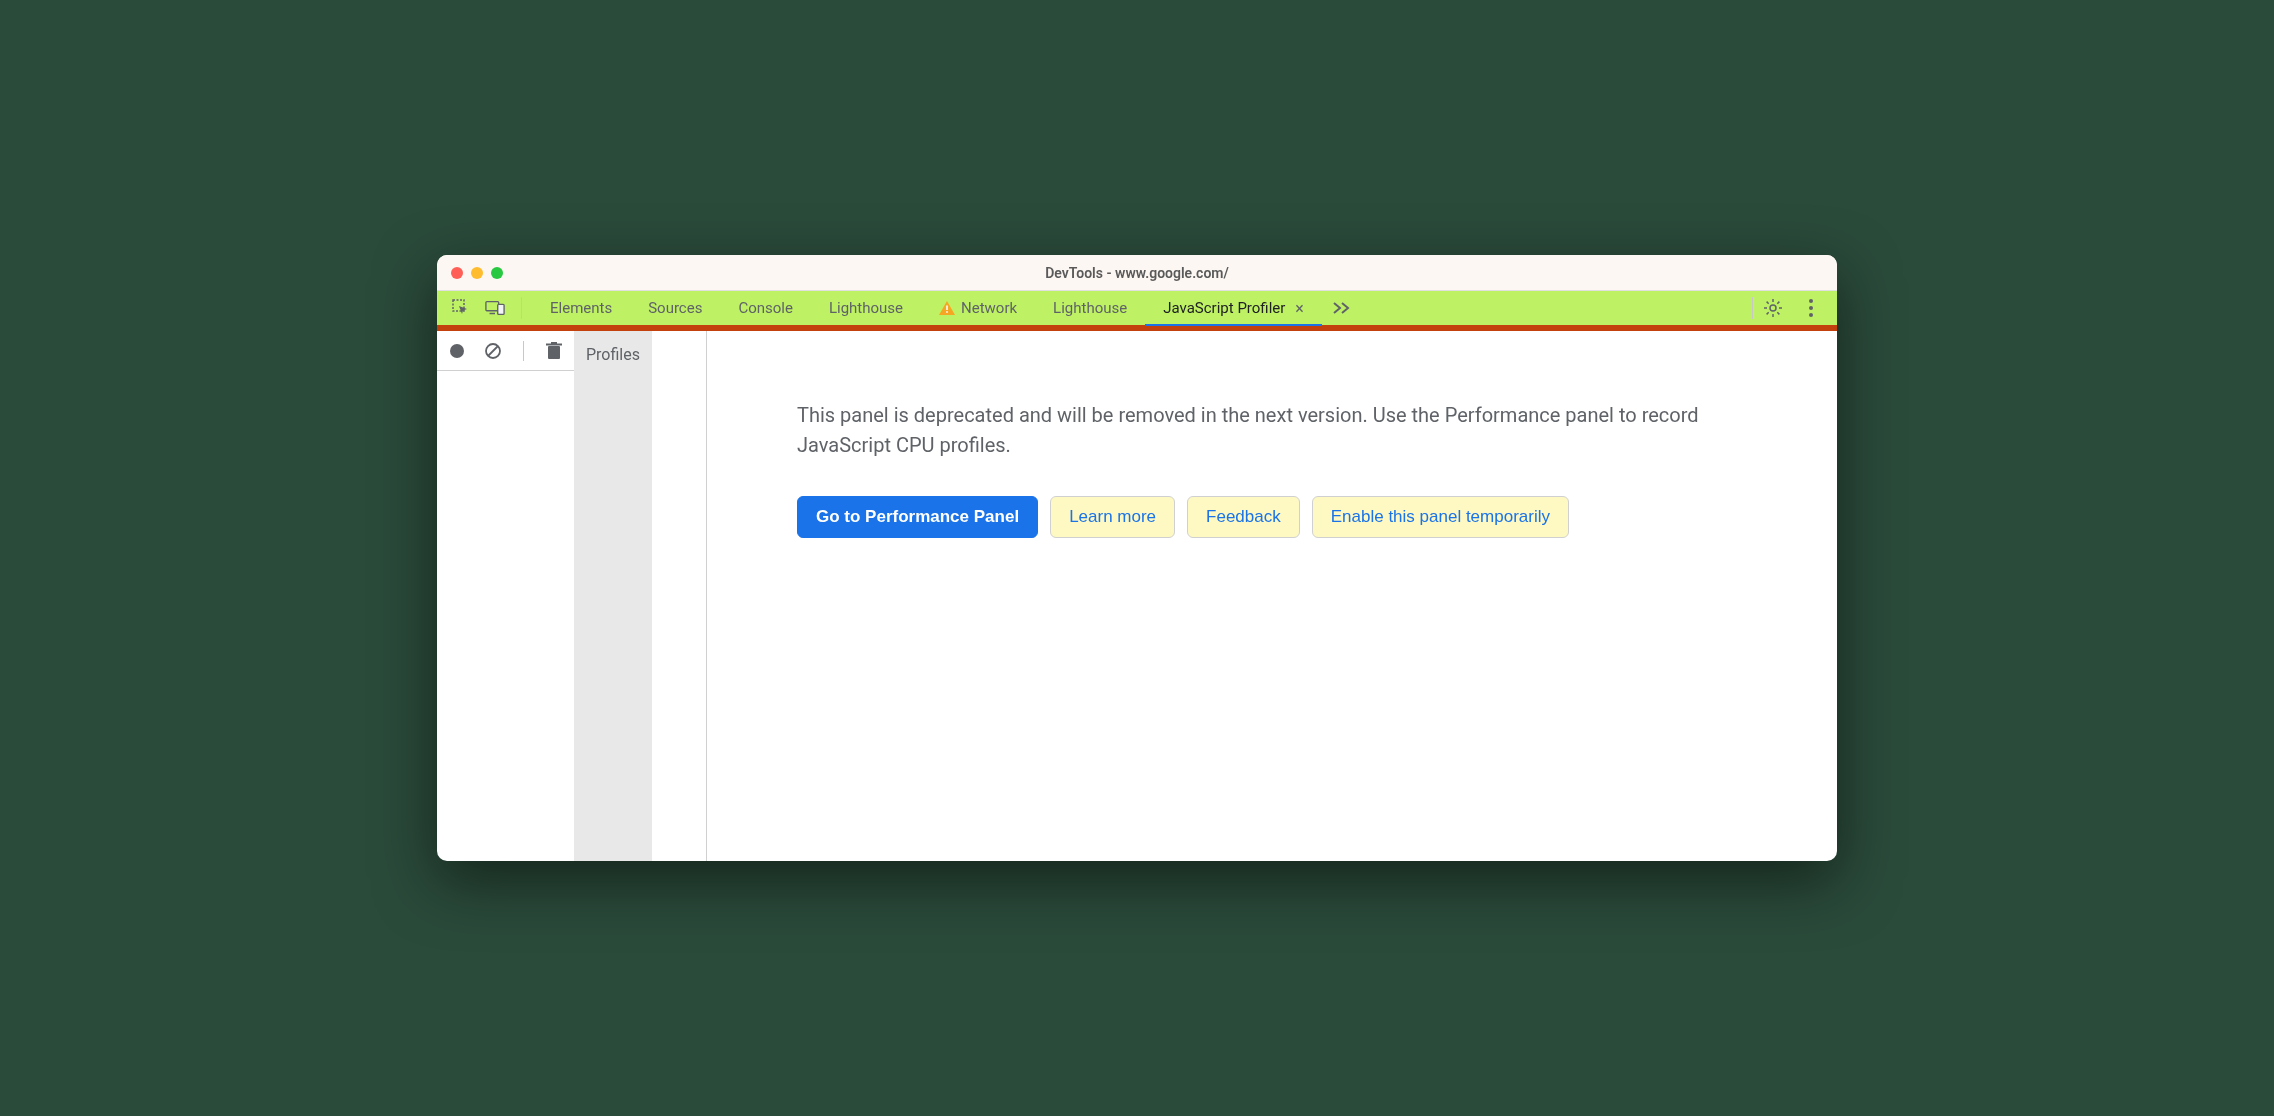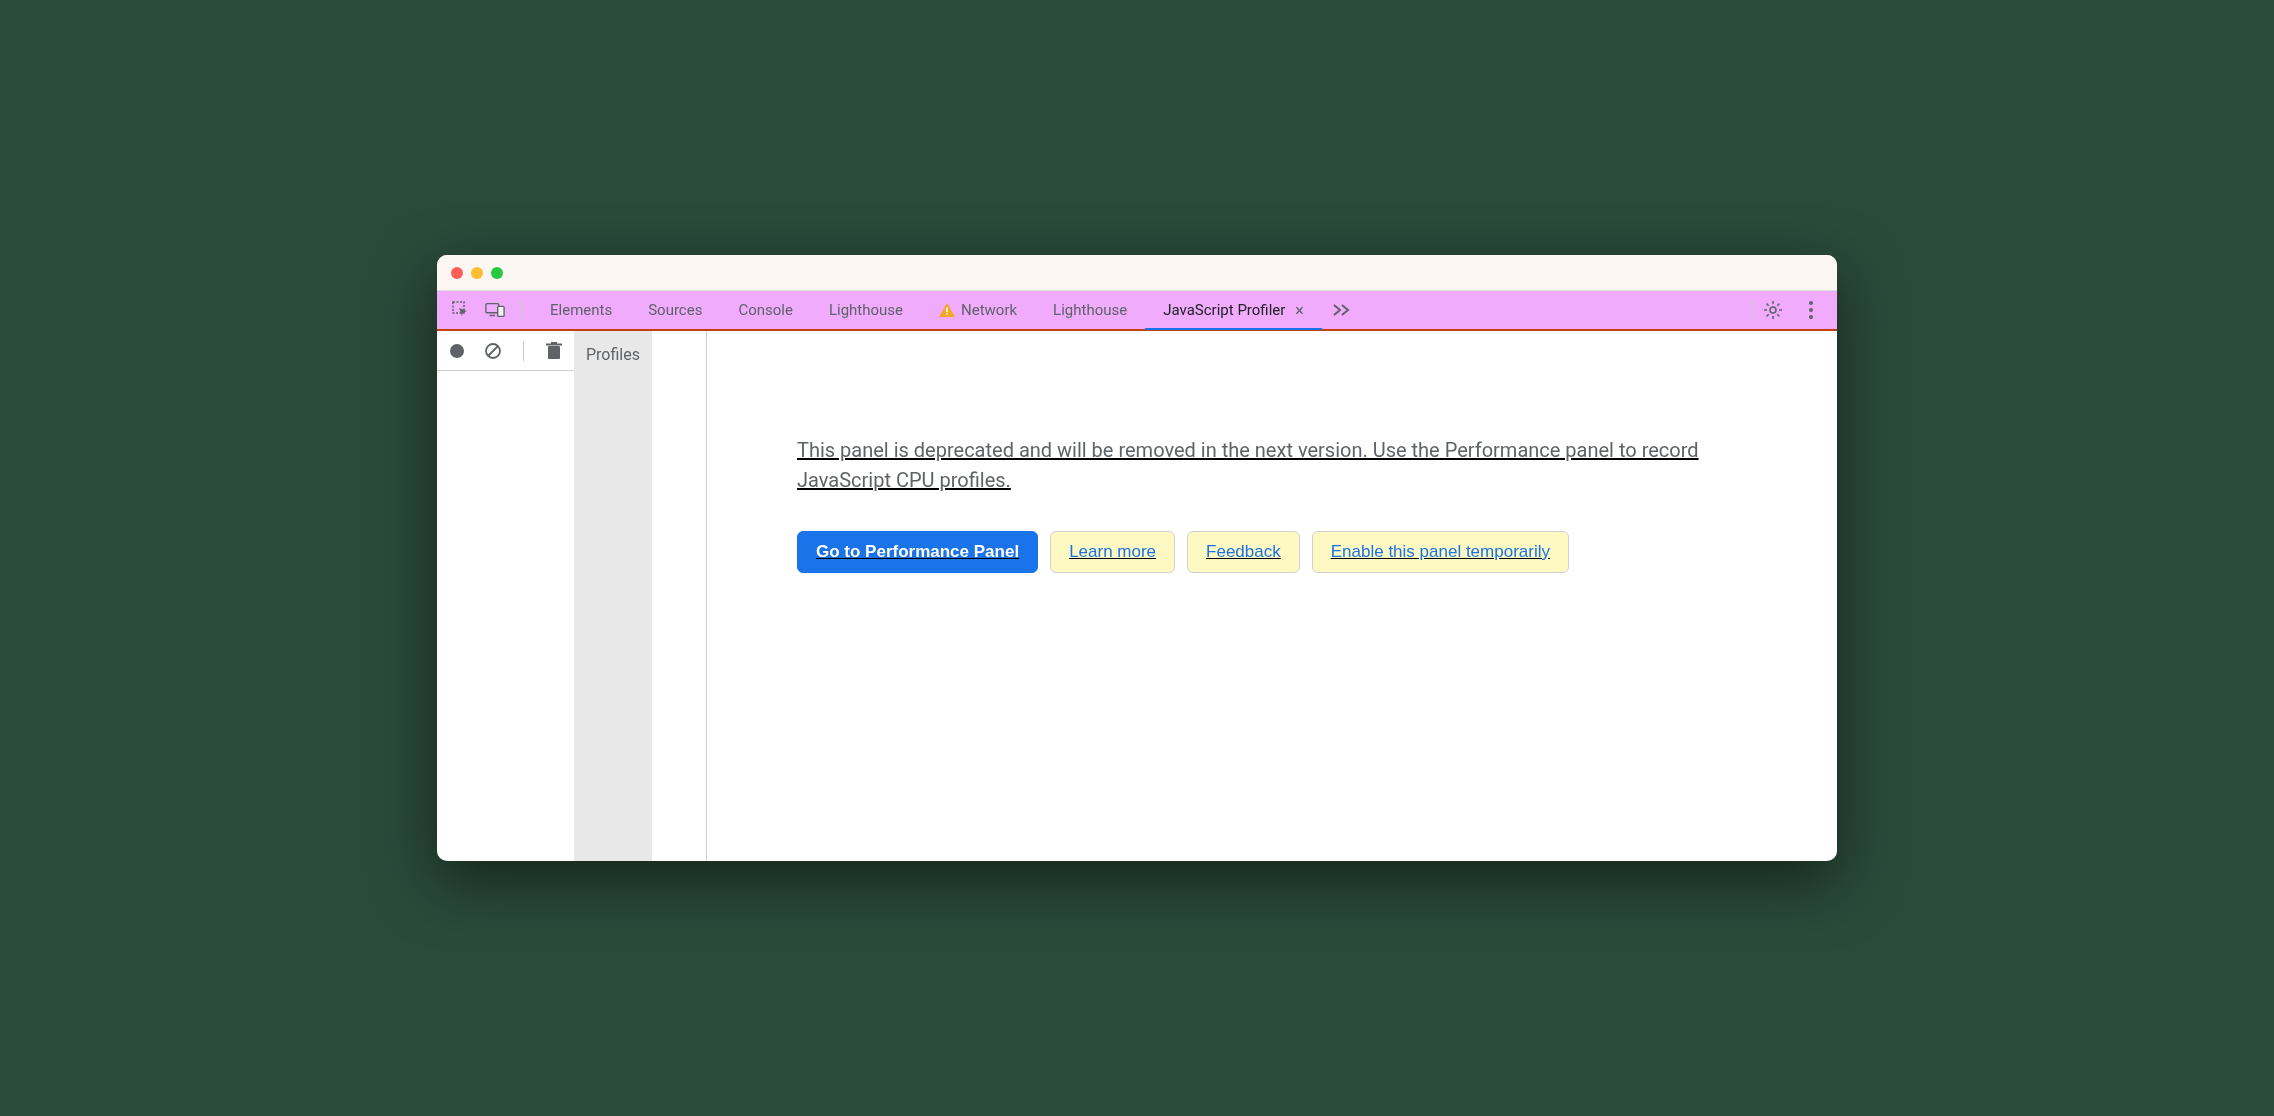--- a/index.html
+++ b/index.html
@@ -58,22 +58,22 @@
       text-align: center;
       font-size: 14px;
       font-weight: 600;
       color: #5a5a5a;
     }
 
     .toolbar {
       display: flex;
       align-items: center;
       height: 40px;
-      background: #f0abfc;
-      border-bottom: 2px solid #c2410c;
+      background: #bef264;
+      border-bottom: 6px solid #c2410c;
       padding: 0 8px;
     }
 
     .toolbar-icon-group {
       display: flex;
       align-items: center;
       gap: 14px;
       padding: 0 6px;
     }
 
@@ -192,22 +192,21 @@
 
     .profiles-header {
       background: #e8e8e8;
       padding: 14px 12px;
       font-size: 16px;
       color: #5f6368;
     }
 
     .main {
       flex: 1;
-      padding: 104px 90px 40px 90px;
-      text-decoration: underline;
+      padding: 69px 90px 40px 90px;
     }
 
     .message {
       font-size: 20px;
       color: #5f6368;
       line-height: 1.5;
       margin-bottom: 22px;
     }
 
     .button-row {
@@ -241,20 +240,21 @@
 <body>
 
 <div class="window">
 
   <div class="titlebar">
     <div class="traffic-lights">
       <div class="traffic-light tl-red"></div>
       <div class="traffic-light tl-yellow"></div>
       <div class="traffic-light tl-green"></div>
     </div>
+    <div class="window-title">DevTools - www.google.com/</div>
   </div>
 
   <div class="toolbar">
     <div class="toolbar-icon-group">
       <div class="toolbar-icon">
         <svg width="20" height="20" viewBox="0 0 20 20" fill="none" stroke="currentColor" stroke-width="1.5">
           <rect x="2" y="2" width="11" height="11" stroke-dasharray="2 1.5"></rect>
           <path d="M8 8 L16 11 L12 12.5 L11 16 Z" fill="currentColor" stroke="none"></path>
         </svg>
       </div>

